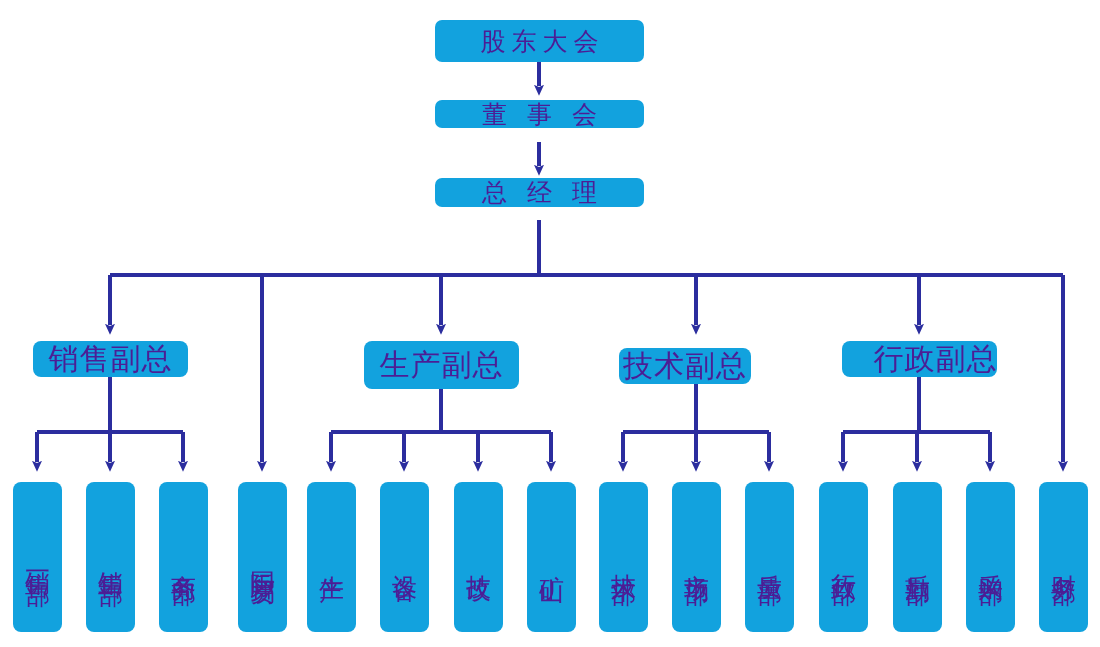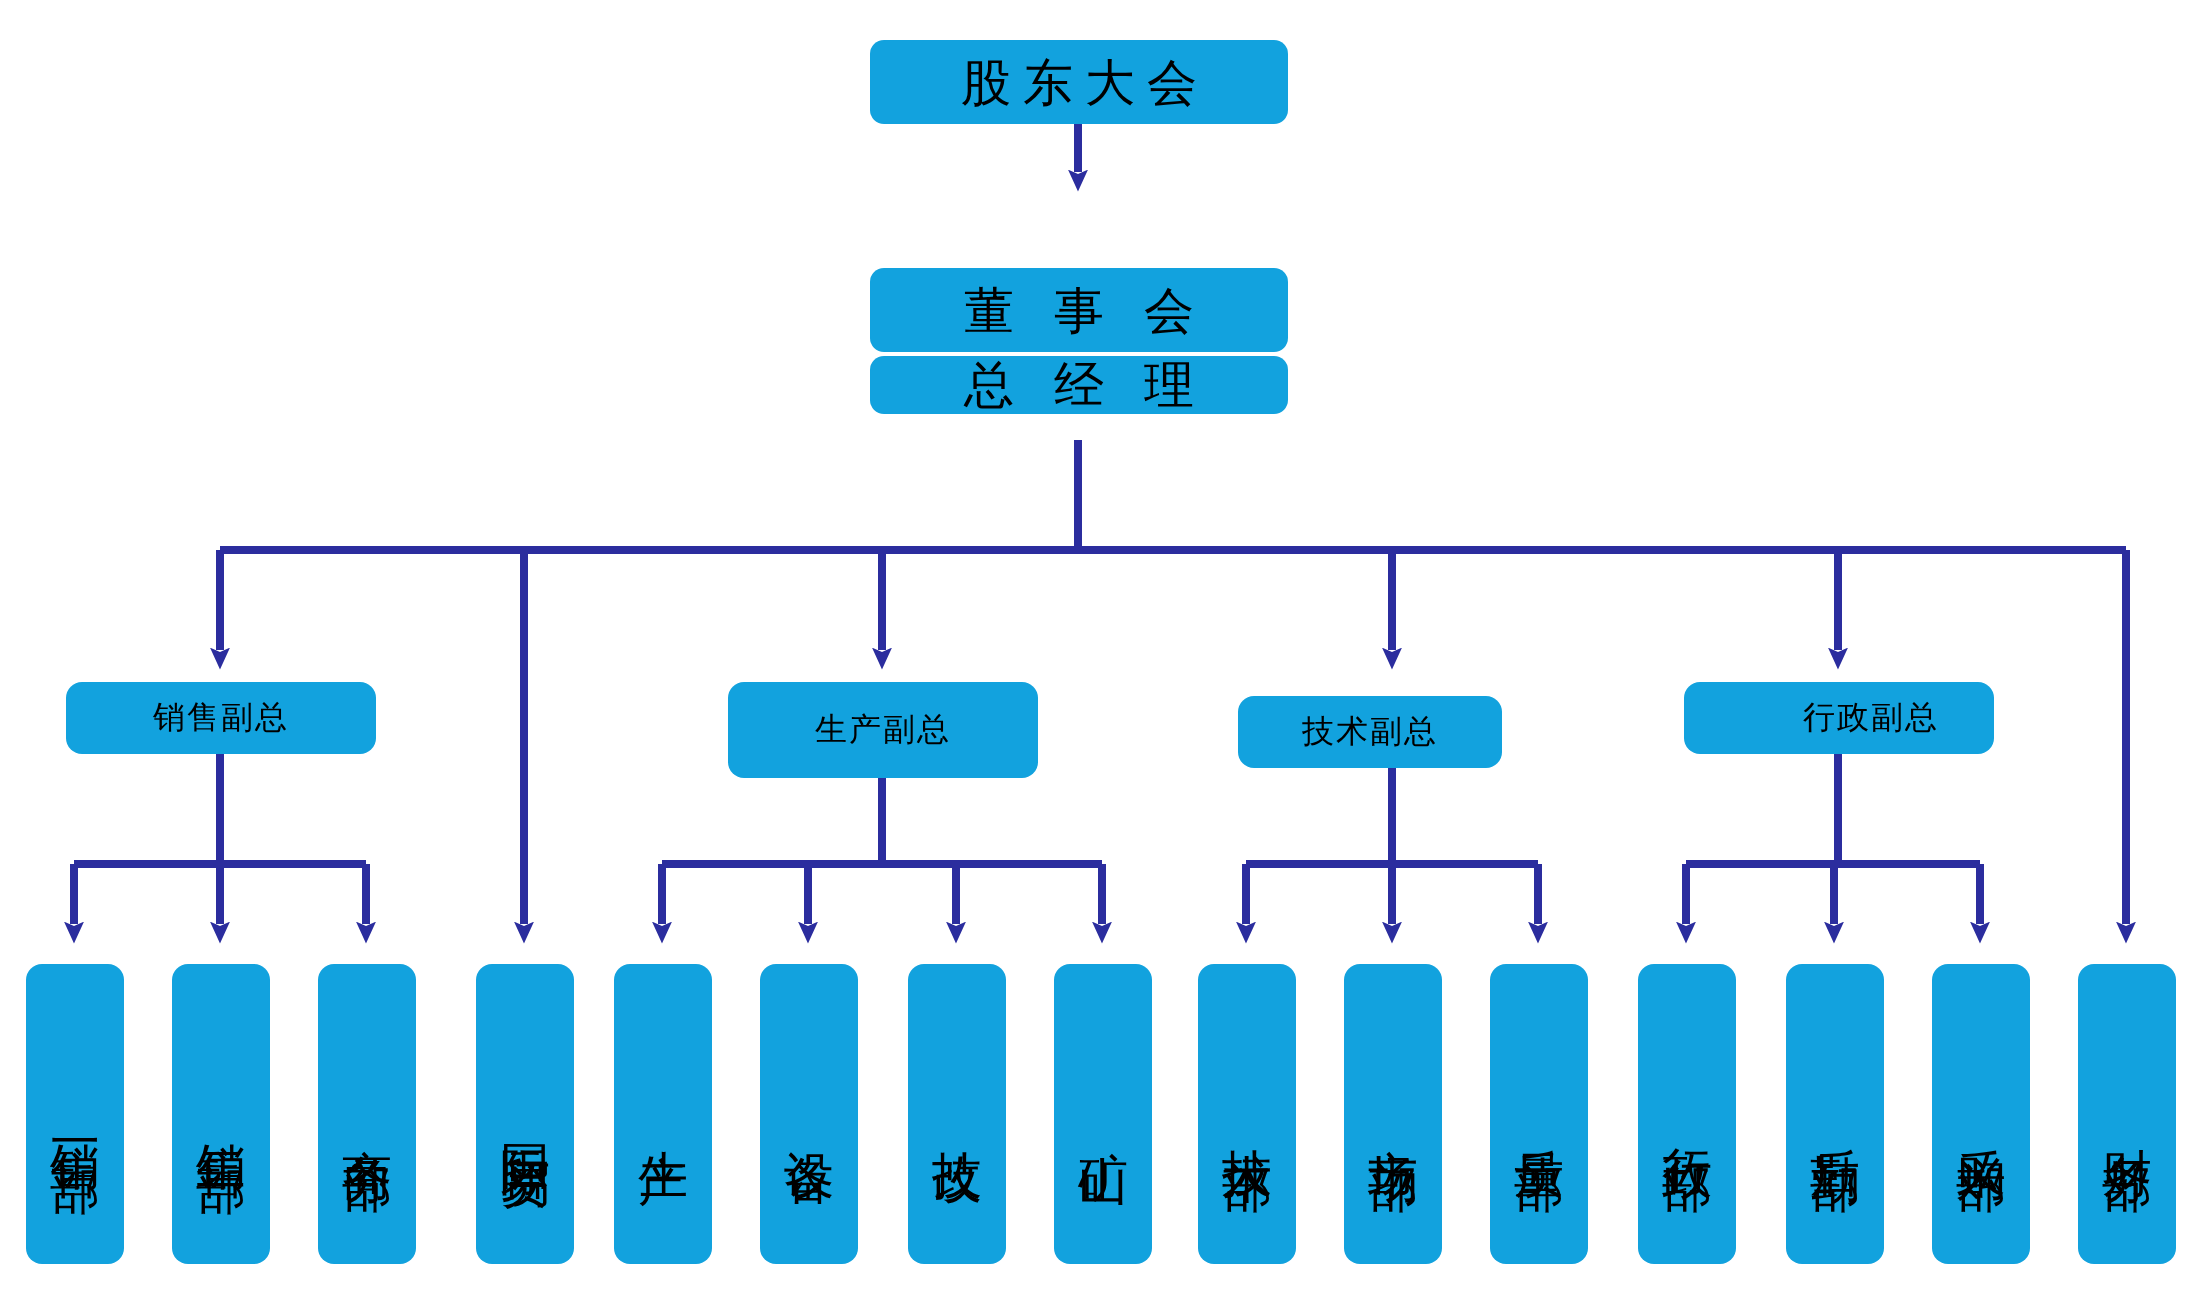--- a/index.html
+++ b/index.html
@@ -23,41 +23,41 @@
     left: 0;
     top: 0;
     width: 1100px;
     height: 647px;
     pointer-events: none;
   }
   .node {
     position: absolute;
     background: #12A2DE;
     border-radius: 7px;
-    color: #000000;
+    color: #4c1d95;
     display: flex;
     align-items: center;
     justify-content: center;
     box-sizing: border-box;
     z-index: 2;
   }
   .node-h {
     font-size: 25px;
     line-height: 1;
     letter-spacing: 1px;
     white-space: nowrap;
     font-weight: 400;
   }
   .node-exec {
     font-size: 25px;
     letter-spacing: 6px;
     text-indent: 6px;
   }
   .node-vp {
-    font-size: 16px;
+    font-size: 30px;
     letter-spacing: 1px;
     border-radius: 8px;
     align-items: center;
   }
   .node-dept {
     border-radius: 8px;
     writing-mode: vertical-rl;
     text-orientation: upright;
     font-size: 25px;
     line-height: 1.16;
@@ -120,21 +120,21 @@
       <line x1="843" y1="432" x2="990" y2="432"></line>
       <line x1="843" y1="432" x2="843" y2="462" marker-end="url(#arrowhead)"></line>
       <line x1="917" y1="432" x2="917" y2="462" marker-end="url(#arrowhead)"></line>
       <line x1="990" y1="432" x2="990" y2="462" marker-end="url(#arrowhead)"></line>
     </g>
   </svg>
 
   <div class="node node-h node-exec" style="left:435px; top:20px; width:209px; height:42px;">
     <span>股东大会</span>
   </div>
-  <div class="node node-h node-exec" style="left:435px; top:100px; width:209px; height:42px;margin-top:34px;">
+  <div class="node node-h node-exec" style="left:435px; top:100px; width:209px; height:28px;">
     <span>董 事 会</span>
   </div>
   <div class="node node-h node-exec" style="left:435px; top:178px; width:209px; height:29px;">
     <span>总 经 理</span>
   </div>
 
   <div class="node node-h node-vp" style="left:33px; top:341px; width:155px; height:36px;">
     <span>销售副总</span>
   </div>
   <div class="node node-h node-vp" style="left:364px; top:341px; width:155px; height:48px;">

